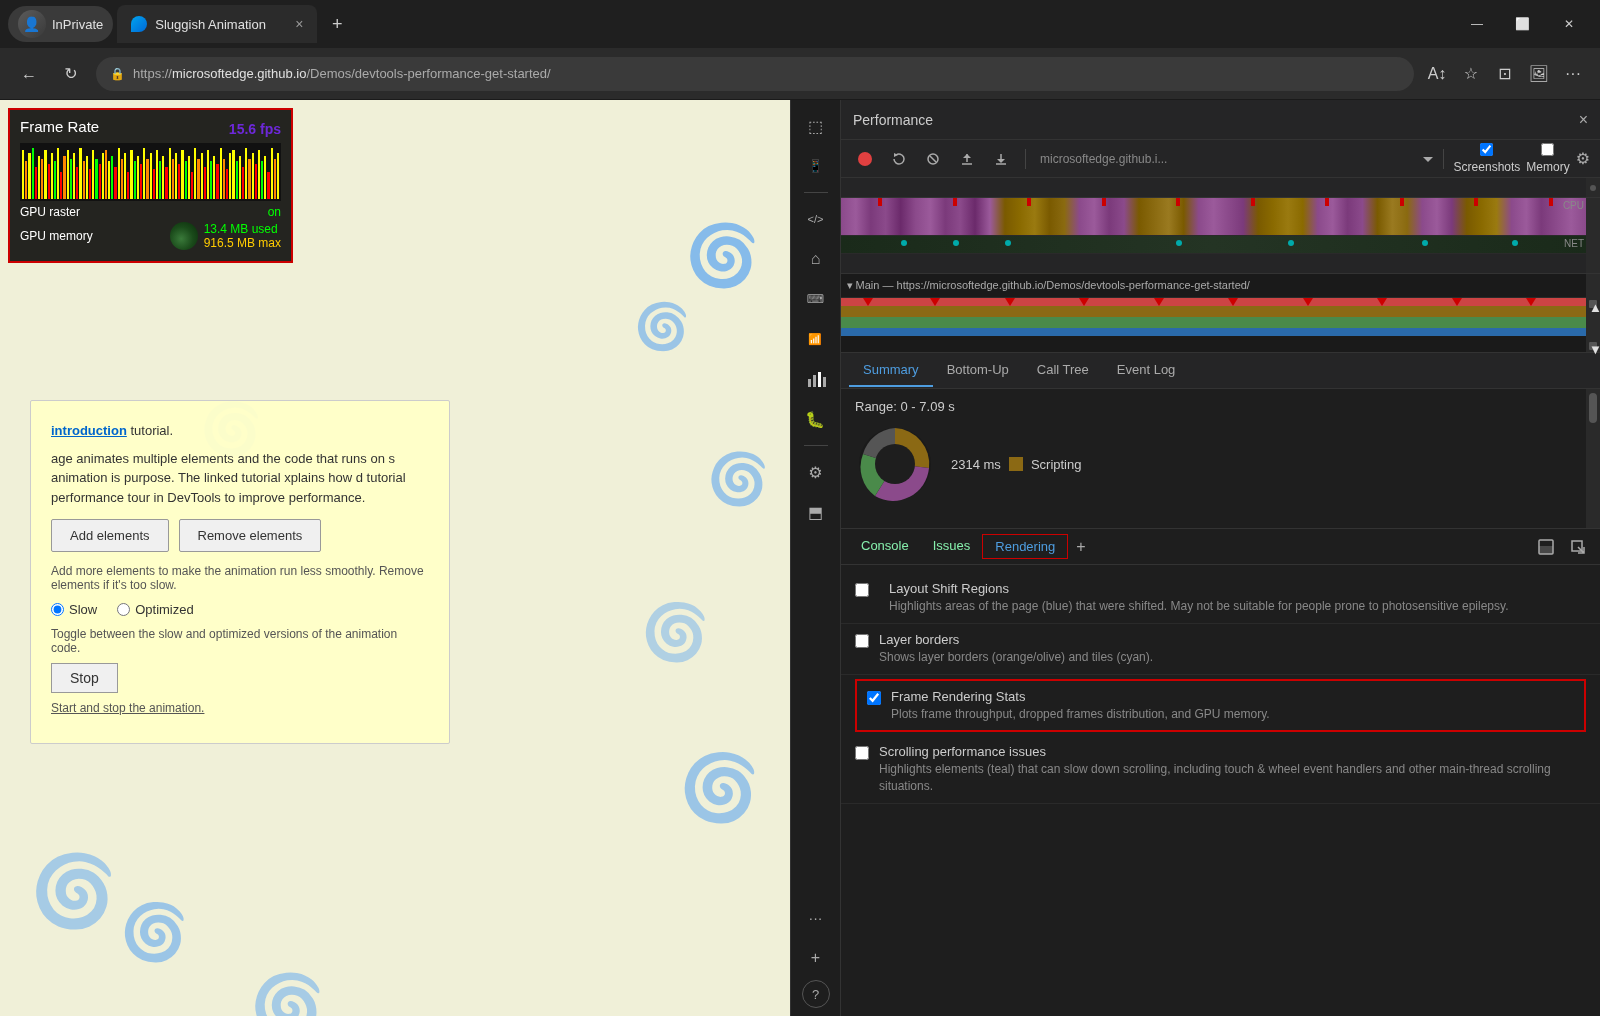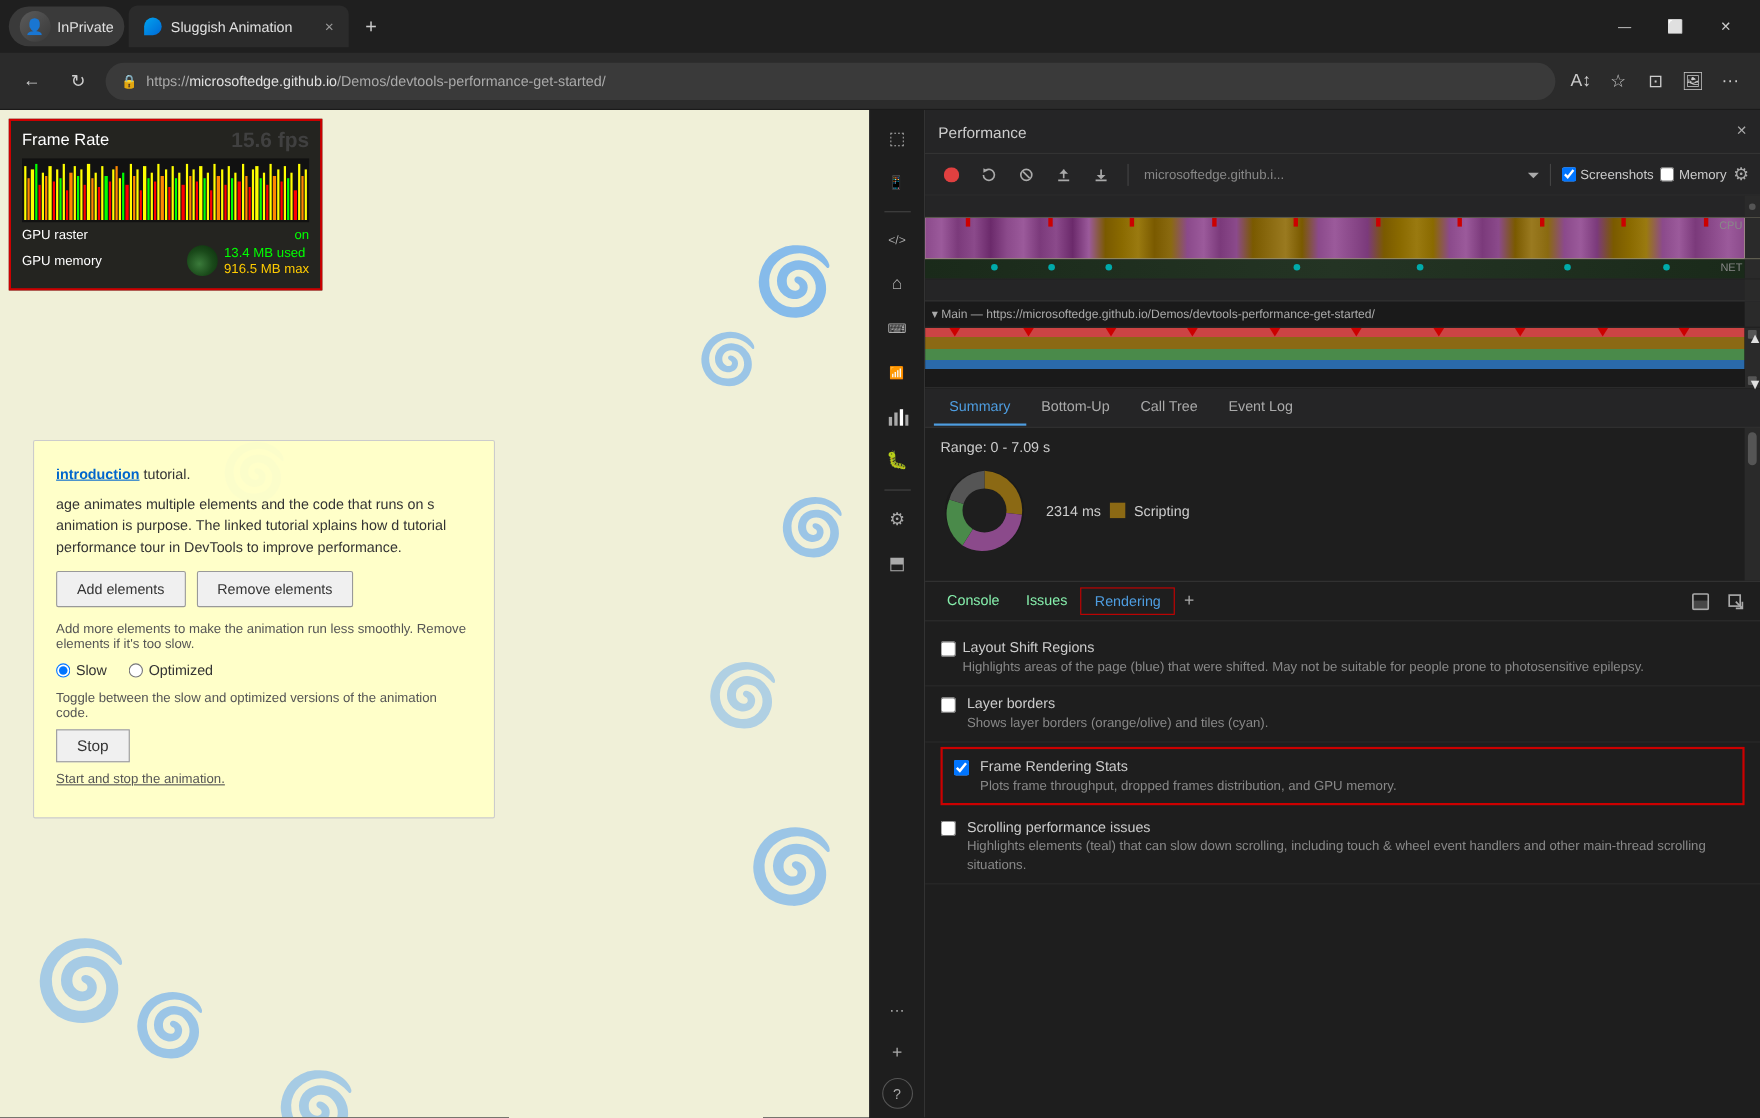--- a/index.html
+++ b/index.html
@@ -51,21 +51,21 @@
     .devtools-header { display: flex; align-items: center; padding: 6px 12px; background: #252526; border-bottom: 1px solid #333; height: 40px; }
     .devtools-title { color: #ccc; font-size: 14px; flex: 1; }
     .devtools-close { cursor: pointer; color: #aaa; font-size: 16px; margin-left: auto; }
 
     
     .perf-toolbar { display: flex; align-items: center; padding: 4px 10px; background: #252526; border-bottom: 1px solid #333; height: 38px; gap: 6px; }
     .perf-tool-btn { width: 28px; height: 28px; display: flex; align-items: center; justify-content: center; cursor: pointer; border-radius: 50%; color: #aaa; font-size: 15px; }
     .perf-tool-btn.record { color: #e04040; }
     .perf-separator { width: 1px; height: 20px; background: #444; margin: 0 4px; }
     .perf-url { flex: 1; color: #888; font-size: 12px; padding: 0 4px; }
-    .perf-checkbox { display: flex; align-items: center; gap: 4px; color: #ccc; font-size: 12px; cursor: pointer; }
+    .perf-checkbox { display: flex; align-items: center; gap: 4px; color: #ccc; font-size: 12px; cursor: pointer; flex-direction: column; }
     .perf-checkbox input { cursor: pointer; }
     .gear-btn { color: #aaa; font-size: 16px; cursor: pointer; }
 
     
     .bottom-tabs { display: flex; align-items: center; border-bottom: 1px solid #333; background: #252526; height: 36px; padding: 0 8px; }
     .b-tab { padding: 8px 14px; cursor: pointer; color: #aaa; font-size: 13px; border-bottom: 2px solid transparent; }
     .b-tab.active { color: #4e9de0; border-bottom: 2px solid #4e9de0; }
     .range-text { color: #ccc; font-size: 13px; margin-bottom: 10px; }
     .summary-chart { display: flex; align-items: center; gap: 16px; margin-bottom: 12px; }
     .bdt-tabs { display: flex; align-items: center; height: 36px; padding: 0 8px; border-bottom: 1px solid #333; }
@@ -131,21 +131,21 @@
   </div>
 </div>
 
 <div class="main-area">
 
   <div class="webpage">
 
     <div class="frame-rate-overlay">
       <div style="display:flex; justify-content:space-between; align-items:center;">
         <span class="fr-title">Frame Rate</span>
-        <span style="color:#404040; font-size:19px; font-weight:bold;">15.6 fps</span>
+        <span style="color:#6d28d9; font-size:14px; font-weight:bold;">15.6 fps</span>
       </div>
 
       <div style="height:58px; background:#111; margin:4px 0; display:flex; align-items:flex-end; gap:1px; padding:2px; overflow:hidden;">
         <div style="width:3px;height:90%;background:#ff0;"></div>
           <div style="width:3px;height:70%;background:#f80;"></div>
           <div style="width:3px;height:85%;background:#ff0;"></div>
           <div style="width:3px;height:95%;background:#0f0;"></div>
           <div style="width:3px;height:60%;background:#f00;"></div>
           <div style="width:3px;height:80%;background:#ff0;"></div>
           <div style="width:3px;height:75%;background:#f80;"></div>
@@ -544,21 +544,21 @@
           <svg width="16" height="16" viewBox="0 0 16 16">
               <rect x="2" y="2" width="10" height="10" stroke="#aaa" stroke-width="1.5" fill="none"></rect>
               <path d="M8 8 L14 14 M14 8 L14 14 L8 14" stroke="#aaa" stroke-width="1.5" fill="none"></path>
             </svg>
         </div>
       </div>
     </div>
 
     <div class="rendering-panel">
 
-      <div class="render-item" style="padding:8px 14px; border-bottom:1px solid #2a2a2a; display:flex; align-items:flex-start; gap:6px;">
+      <div class="render-item" style="padding:8px 14px; border-bottom:1px solid #2a2a2a; display:flex; align-items:flex-start; gap:20px;">
         <input type="checkbox" class="render-checkbox" style="">
         <div class="render-text">
           <div class="render-title">Layout Shift Regions</div>
           <div class="render-desc">Highlights areas of the page (blue) that were shifted. May not be suitable for people prone to photosensitive epilepsy.</div>
         </div>
       </div>
 
       <div class="render-item" style="padding:8px 14px; border-bottom:1px solid #2a2a2a; display:flex; align-items:flex-start; gap:10px;">
         <input type="checkbox" class="render-checkbox" style="">
         <div class="render-text">

